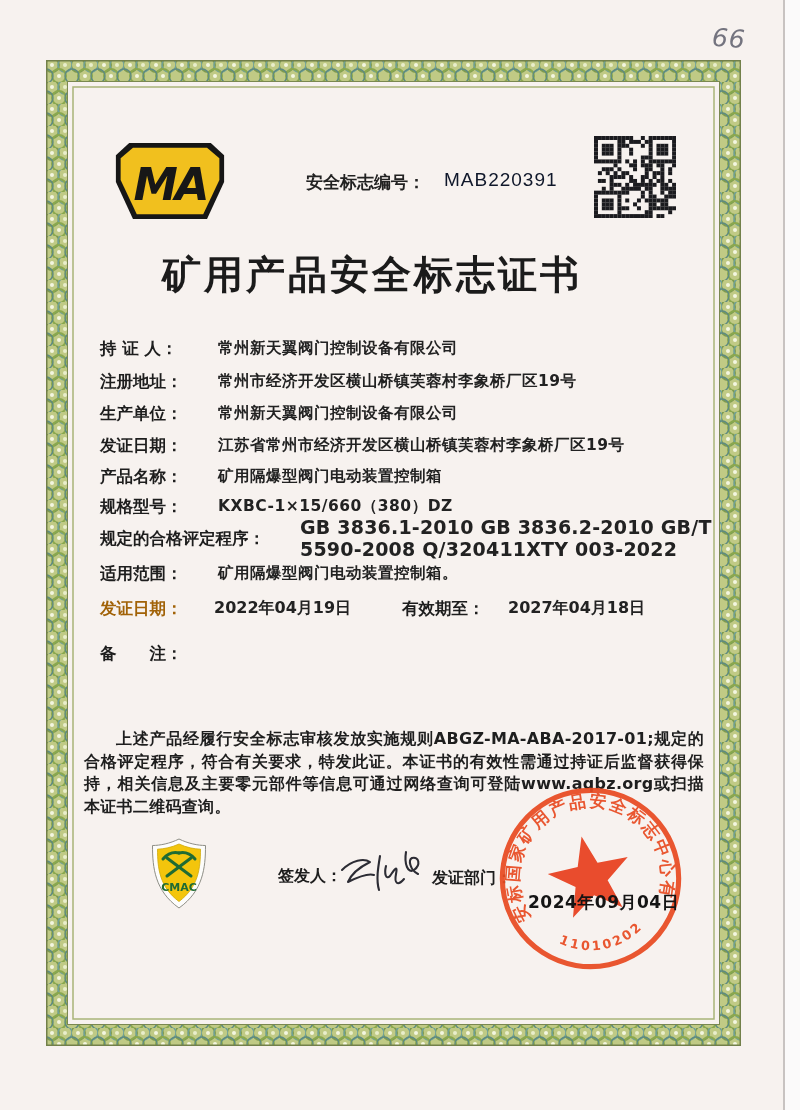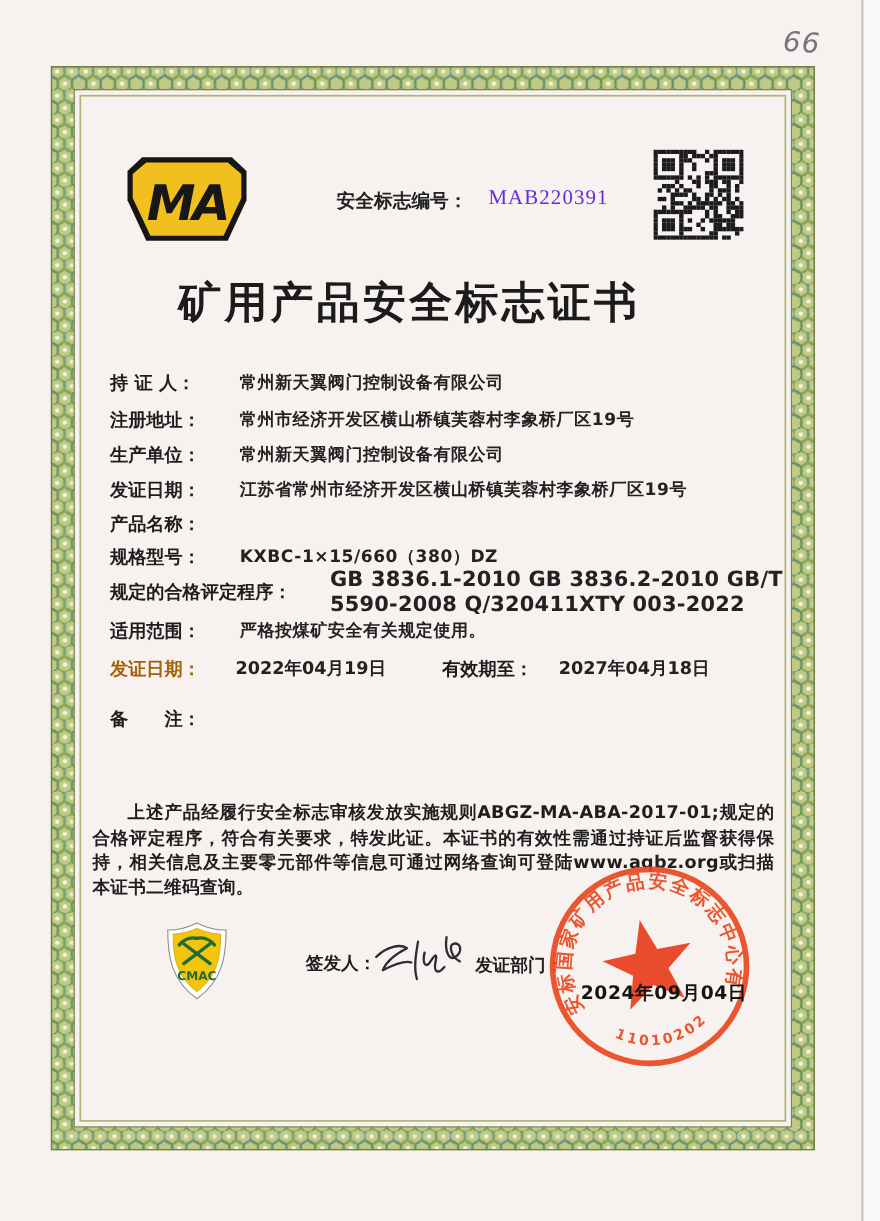--- a/index.html
+++ b/index.html
@@ -8,21 +8,21 @@
   .abs{position:absolute;}
 
   
   .scan-edge{left:783px;top:0;width:2px;height:1110px;background:#c8c3c1;}
   .scan-strip{left:785px;top:0;width:15px;height:1110px;background:#fbfafa;}
   .handwritten{left:712px;top:24px;font-size:25px;color:#74747f;font-style:italic;transform:rotate(4deg);letter-spacing:1px;}
 
   
   .ma-logo{left:114px;top:140px;}
   .certno-label{left:306px;top:171px;font-size:17px;font-weight:700;color:#222;}
-  .certno-value{left:444px;top:169px;font-size:19px;font-family:Liberation Serif, serif;color:#6d28d9;letter-spacing:1px;}
+  .certno-value{left:444px;top:169px;font-size:19px;font-family:Liberation Sans, sans-serif;color:#0f172a;letter-spacing:1px;}
   .qr{left:594px;top:136px;width:82px;height:82px;}
 
   .title{left:75px;top:248px;width:594px;text-align:center;font-size:39px;font-weight:900;color:#1b1b1b;letter-spacing:3px;font-family:"DejaVu Serif","DejaVu Sans",serif;}
 
   
   .frow{left:100px;width:616px;display:flex;align-items:flex-start;}
   .flabel{flex:0 0 118px;font-size:16.5px;font-weight:700;color:#1d1d1d;white-space:nowrap;}
   .fvalue{font-size:15.5px;font-weight:700;color:#222;letter-spacing:0.5px;white-space:nowrap;}
   .std-label{left:100px;top:528px;font-size:16.5px;font-weight:700;color:#1d1d1d;}
   .std-value{left:300px;top:516px;width:414px;font-size:19px;font-weight:700;color:#222;line-height:22px;letter-spacing:0.2px;}
@@ -338,32 +338,33 @@
   <div class="abs frow" style="top:403px">
     <span class="flabel">生产单位：</span>
     <span class="fvalue">常州新天翼阀门控制设备有限公司</span>
   </div>
   <div class="abs frow" style="top:435px">
     <span class="flabel">发证日期：</span>
     <span class="fvalue">江苏省常州市经济开发区横山桥镇芙蓉村李象桥厂区19号</span>
   </div>
   <div class="abs frow" style="top:466px">
     <span class="flabel">产品名称：</span>
+    <span class="fvalue">矿用隔爆型阀门电动装置控制箱</span>
   </div>
   <div class="abs frow" style="top:496px">
     <span class="flabel">规格型号：</span>
     <span class="fvalue">KXBC-1×15/660（380）DZ</span>
   </div>
 
   <div class="abs std-label">规定的合格评定程序：</div>
   <div class="abs std-value">GB 3836.1-2010 GB 3836.2-2010 GB/T 5590-2008 Q/320411XTY 003-2022</div>
 
   <div class="abs frow" style="top:563px">
     <span class="flabel">适用范围：</span>
-    <span class="fvalue">严格按煤矿安全有关规定使用。</span>
+    <span class="fvalue">矿用隔爆型阀门电动装置控制箱。</span>
   </div>
 
   <div class="abs date-label1">发证日期：</div>
   <div class="abs date-value1">2022年04月19日</div>
   <div class="abs date-label2">有效期至：</div>
   <div class="abs date-value2">2027年04月18日</div>
 
   <div class="abs remark">备　　注：</div>
 
   <div class="abs statement">上述产品经履行安全标志审核发放实施规则ABGZ-MA-ABA-2017-01;规定的合格评定程序，符合有关要求，特发此证。本证书的有效性需通过持证后监督获得保持，相关信息及主要零元部件等信息可通过网络查询可登陆www.aqbz.org或扫描本证书二维码查询。</div>

